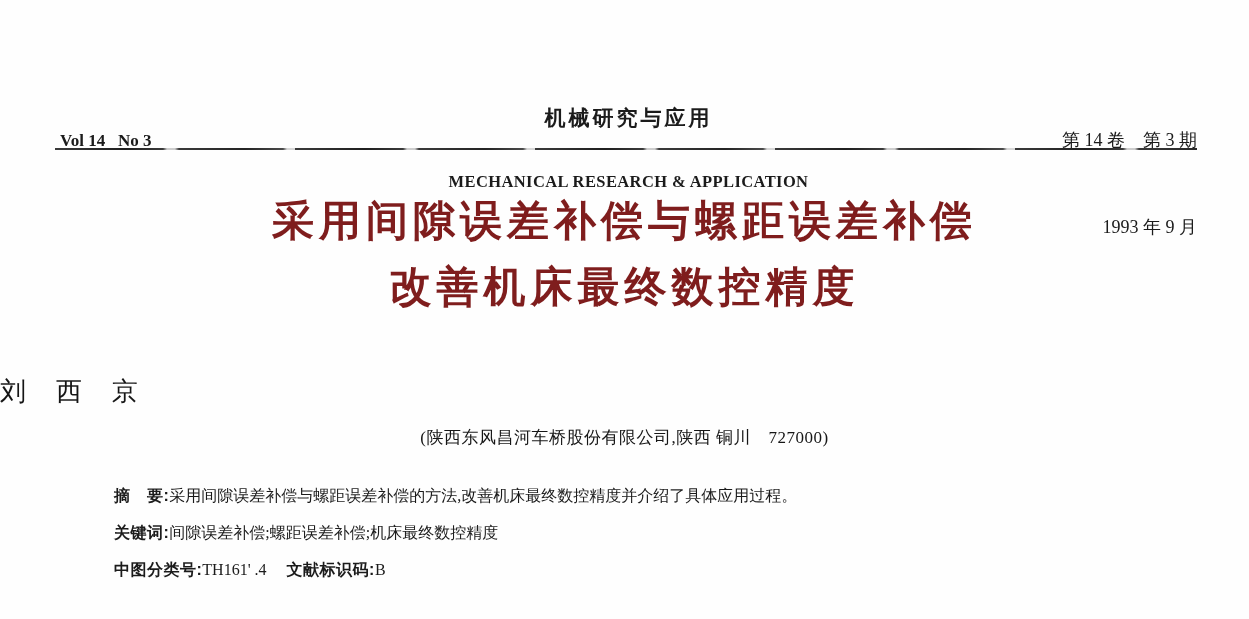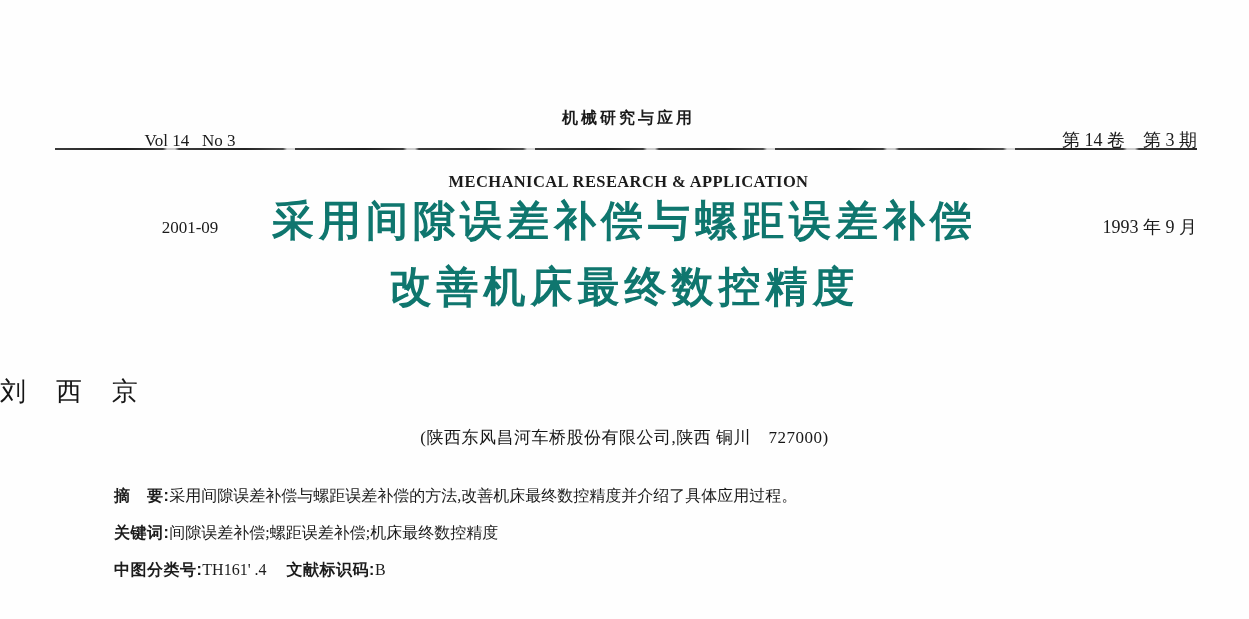--- a/index.html
+++ b/index.html
@@ -23,31 +23,31 @@
     top: 68px;
     left: 60px;
     right: 52px;
     display: flex;
     justify-content: space-between;
     align-items: flex-start;
   }
   .mast-col { white-space: pre; }
   .mast-left {
     width: 260px;
-    text-align: center;
+    text-align: left;
     font-size: 17px;
     line-height: 29px;
-    font-weight: 400;
+    font-weight: 700;
   }
   .mast-center {
     flex: 1;
     text-align: center;
   }
   .mast-center .zh {
-    font-size: 16px;
+    font-size: 21px;
     font-weight: 700;
     letter-spacing: 3px;
     line-height: 28px;
     font-family: "Liberation Sans", sans-serif;
   }
   .mast-center .en {
     font-size: 16.5px;
     font-weight: 700;
     line-height: 28px;
     letter-spacing: 0.4px;
@@ -81,21 +81,21 @@
     top: 188px;
     left: 0;
     width: 100%;
     margin: 0;
     text-align: center;
     font-family: "Liberation Sans", sans-serif;
     font-weight: 700;
     font-size: 42px;
     line-height: 66px;
     letter-spacing: 5px;
-    color: #0f766e;
+    color: #7f1d1d;
   }
   .author {
     position: absolute;
     top: 374px;
     left: 0;
     width: 100%;
     font-size: 26px;
     letter-spacing: 0.45em;
     color: #151515;
   }
@@ -136,21 +136,20 @@
   .clc-seg { white-space: pre; }
 </style>
 </head>
 <body>
 
 <div class="page">
 
   <header class="masthead">
     <div class="mast-col mast-left">
       <div>Vol 14   No 3</div>
-      <div>2001-09</div>
     </div>
     <div class="mast-col mast-center">
       <div class="zh">机械研究与应用</div>
       <div class="en">MECHANICAL RESEARCH &amp; APPLICATION</div>
     </div>
     <div class="mast-col mast-right">
       <div>第 14 卷　第 3 期</div>
       <div>1993 年 9 月</div>
     </div>
   </header>

